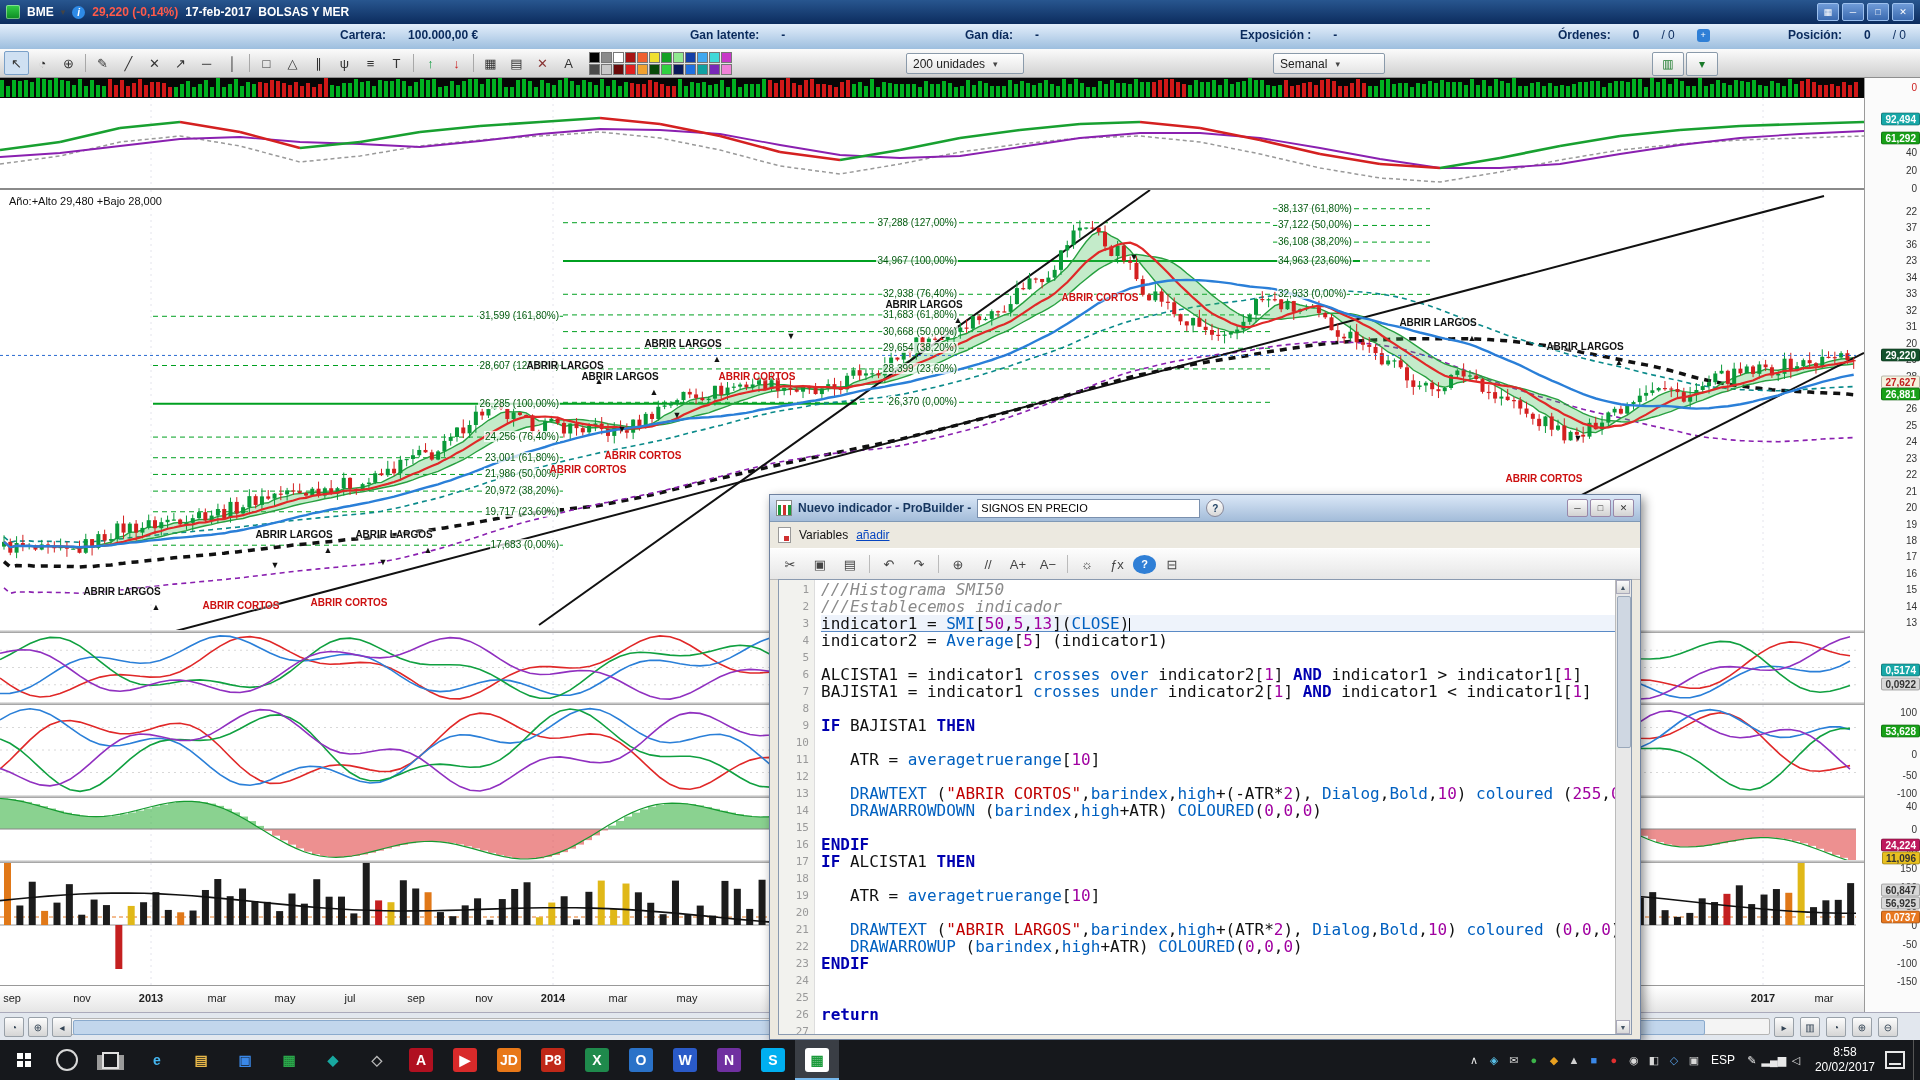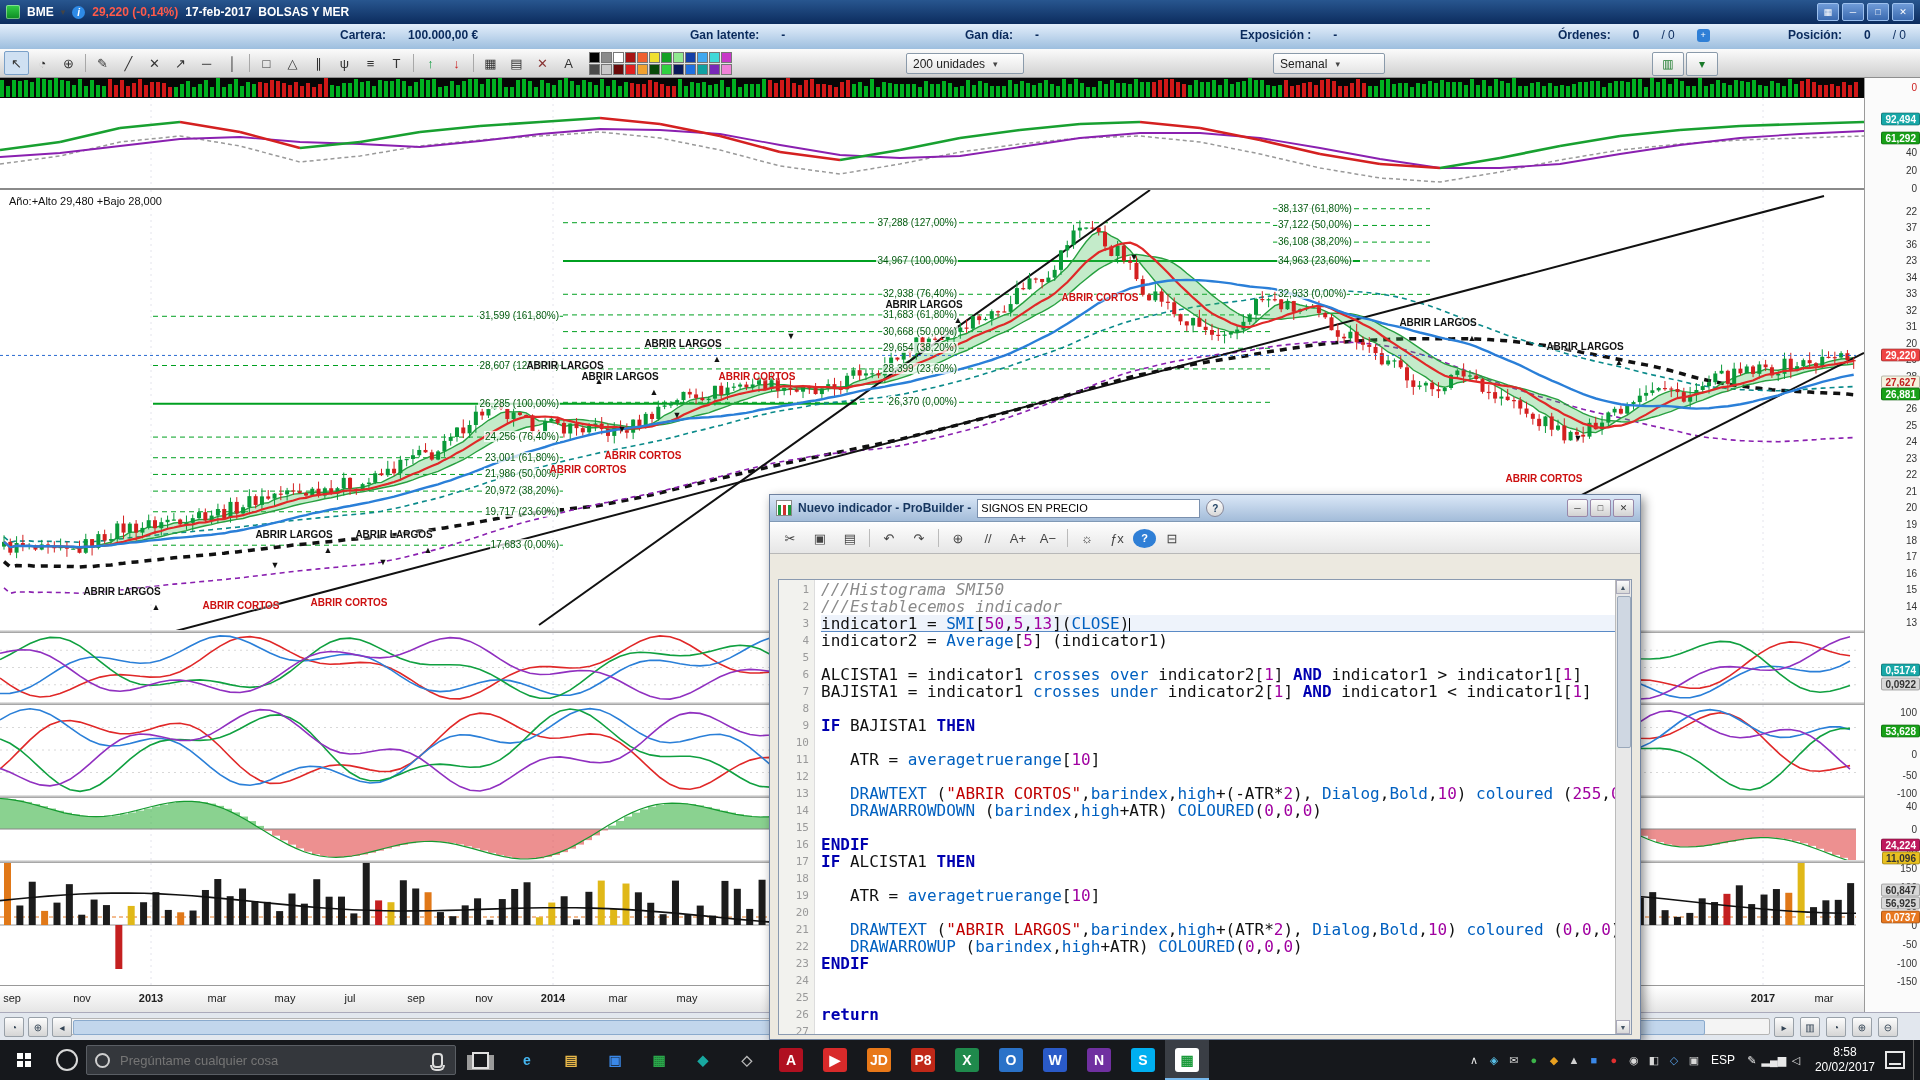--- a/index.html
+++ b/index.html
@@ -1744,21 +1744,21 @@
     <div class="tick" style="top: 774px;">-40</div>
     <div class="tick" style="top: 790px;">150</div>
     <div class="tick" style="top: 809px;">100</div>
     <div class="tick" style="top: 828px;">50</div>
     <div class="tick" style="top: 847px;">0</div>
     <div class="tick" style="top: 866px;">-50</div>
     <div class="tick" style="top: 885px;">-100</div>
     <div class="tick" style="top: 903px;">-150</div>
     <div class="badge" style="top: 41px; background: rgb(24, 168, 168); color: rgb(255, 255, 255);">92,494</div>
     <div class="badge" style="top: 60px; background: rgb(24, 160, 24); color: rgb(255, 255, 255);">61,292</div>
-    <div class="badge" style="top: 277px; background: #ef4444; color: rgb(255, 255, 255);">29,220</div>
+    <div class="badge" style="top: 277px; background: #14532d; color: rgb(255, 255, 255);">29,220</div>
     <div class="badge" style="top: 304px; background: rgb(245, 242, 223); color: rgb(192, 32, 32);">27,627</div>
     <div class="badge" style="top: 316px; background: rgb(24, 160, 24); color: rgb(255, 255, 255);">26,881</div>
     <div class="badge" style="top: 592px; background: rgb(24, 168, 168); color: rgb(255, 255, 255);">0,5174</div>
     <div class="badge" style="top: 606px; background: rgb(216, 216, 216); color: rgb(51, 51, 51);">0,0922</div>
     <div class="badge" style="top: 653px; background: rgb(24, 160, 24); color: rgb(255, 255, 255);">53,628</div>
     <div class="badge" style="top: 767px; background: #be185d; color: rgb(255, 255, 255);">24,224</div>
     <div class="badge" style="top: 780px; background: rgb(232, 192, 32); color: rgb(51, 51, 51);">11,096</div>
     <div class="badge" style="top: 812px; background: rgb(216, 216, 216); color: rgb(51, 51, 51);">60,847</div>
     <div class="badge" style="top: 825px; background: rgb(216, 216, 216); color: rgb(51, 51, 51);">56,925</div>
     <div class="badge" style="top: 839px; background: rgb(232, 120, 32); color: rgb(255, 255, 255);">0,0737</div>
@@ -1799,20 +1799,25 @@
     <span class="dlg-icon"></span>
     <span>Nuevo indicador - ProBuilder -</span>
     <input id="dlg-name" value="SIGNOS EN PRECIO" style="">
     <span class="dlg-help">?</span>
     <span class="dlg-btns" id="dlg-win-btns">
         <span class="dlg-wbtn">─</span>
         <span class="dlg-wbtn">□</span>
         <span class="dlg-wbtn">✕</span>
       </span>
   </div>
+  <div id="dlg-varrow">
+    <span class="var-icon"></span>
+    <span>Variables</span>
+    <span id="dlg-add">añadir</span>
+  </div>
   <div id="dlg-toolbar">
       <div class="ed-btn">✂</div>
       <div class="ed-btn">▣</div>
       <div class="ed-btn">▤</div>
       <div class="ed-sep"></div>
       <div class="ed-btn">↶</div>
       <div class="ed-btn">↷</div>
       <div class="ed-sep"></div>
       <div class="ed-btn">⊕</div>
       <div class="ed-btn">//</div>
@@ -1833,25 +1838,20 @@
       <div class="vs-arrow" style="bottom:0">▼</div>
     </div>
   </div>
 </div>
 
 <div id="taskbar">
   <div class="tb-start">
       <div class="winlogo"></div>
     </div>
   <div class="tb-cortana"></div>
-  <div class="tb-search">
-    <span class="search-ring"></span>
-    <input placeholder="Pregúntame cualquier cosa" style="">
-    <span class="mic"></span>
-  </div>
   <div class="tb-taskview"></div>
   <div id="tb-apps">
       <div class="tb-app">
         <div class="tb-tile" style="color: rgb(69, 182, 240);">e</div>
       </div>
       <div class="tb-app">
         <div class="tb-tile" style="color: rgb(232, 184, 74);">▤</div>
       </div>
       <div class="tb-app">
         <div class="tb-tile" style="color: rgb(58, 136, 232);">▣</div>

